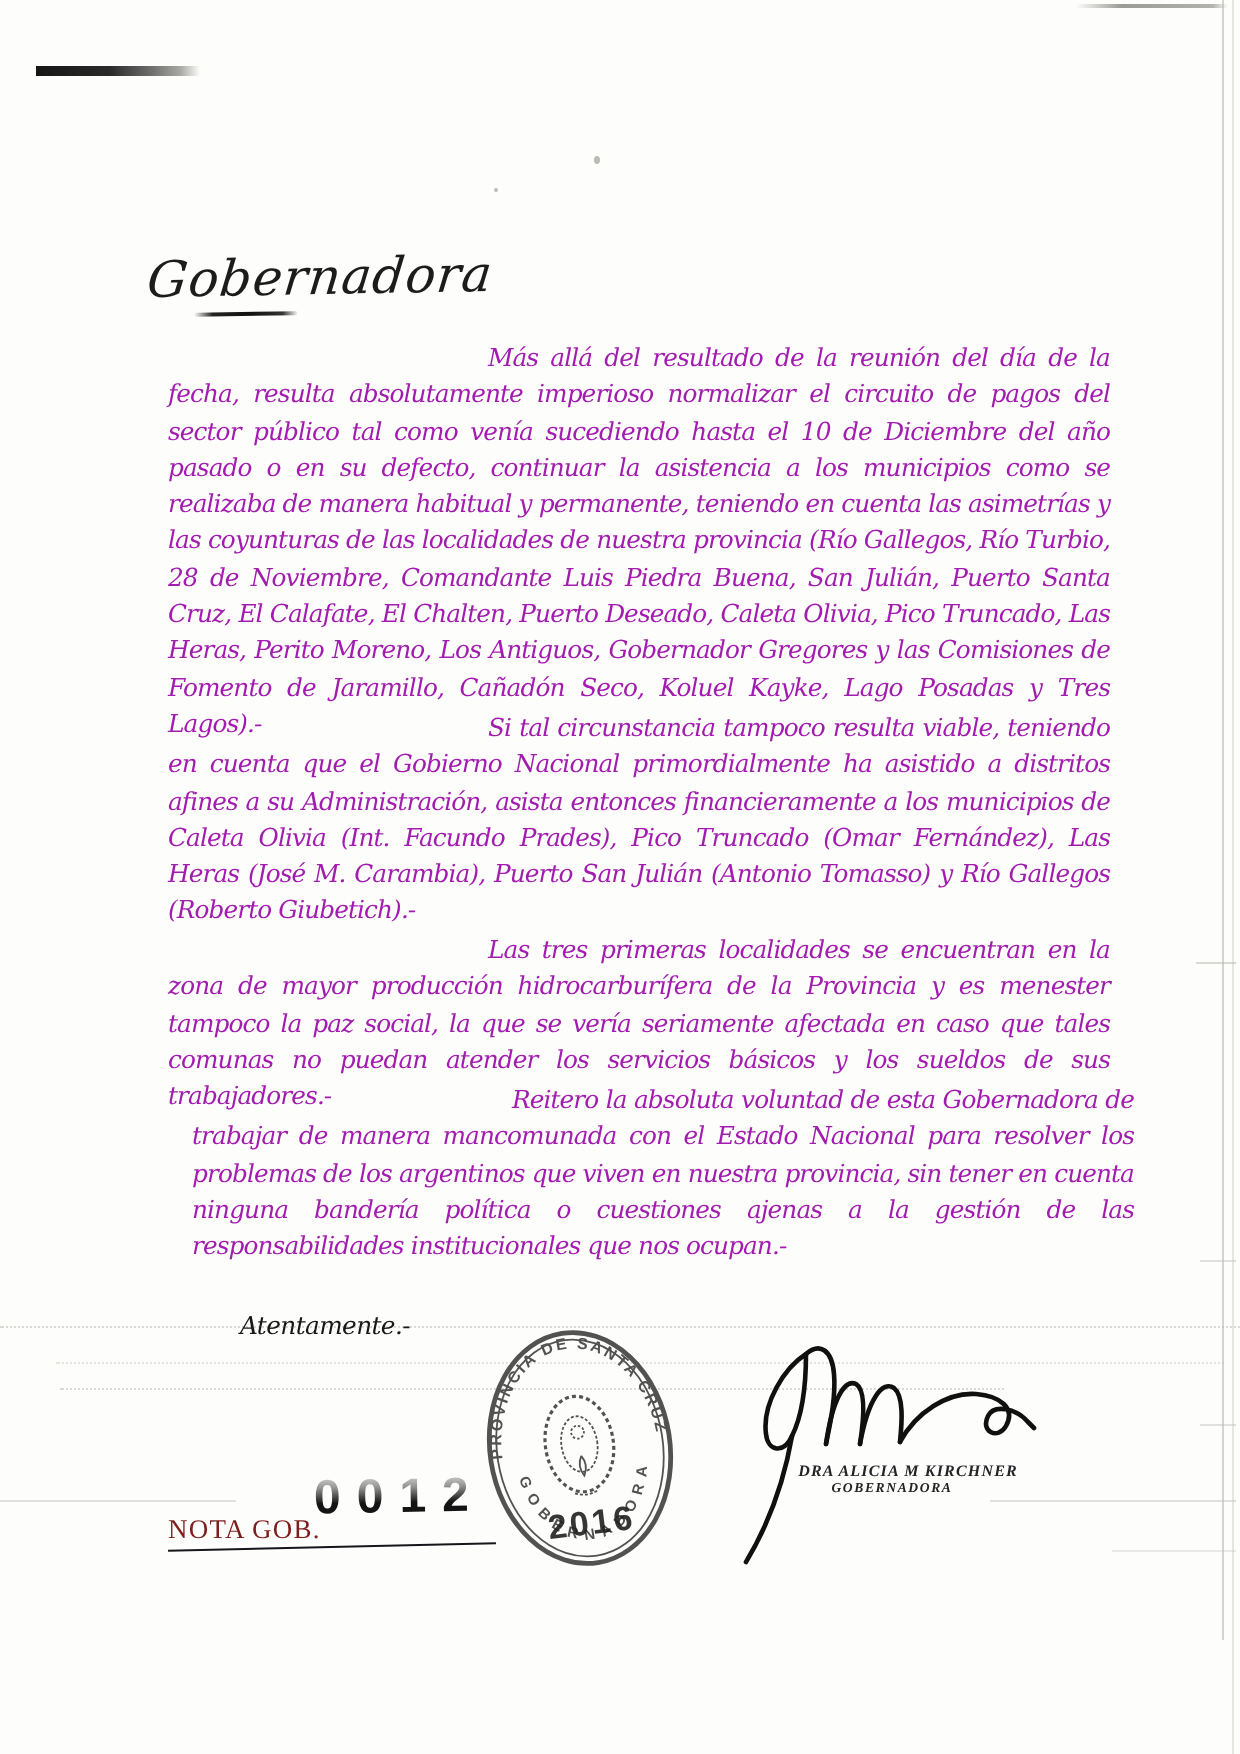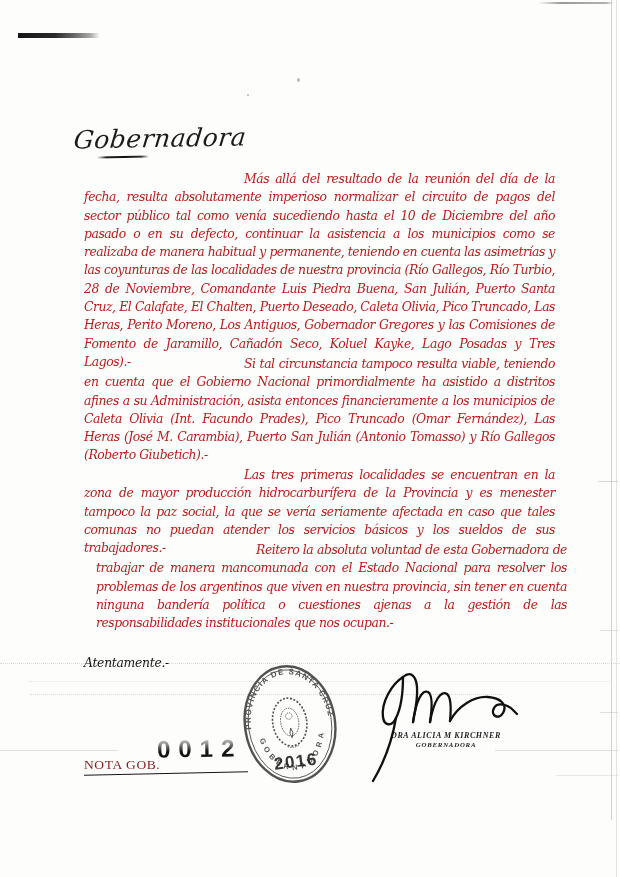--- a/index.html
+++ b/index.html
@@ -25,21 +25,21 @@
   }
   .heading-underline{
     position:absolute;left:97px;top:156px;width:52px;height:2px;
     background:linear-gradient(90deg,transparent,#222 18%,#111 55%,#333 85%,transparent);
     border-radius:2px;transform:rotate(-1deg);
   }
   
   .para{
     position:absolute;left:84px;width:471px;margin:0;
     font-style:italic;font-size:12.4px;line-height:18.3px;letter-spacing:-0.45px;
-    text-align:justify;text-indent:160px;color:#b91c1c;
+    text-align:justify;text-indent:160px;color:#a21caf;
   }
   .closing{
     position:absolute;left:84px;margin:0;font-style:italic;font-size:12.4px;
     letter-spacing:-0.3px;color:#181818;
   }
   
   .nota{
     position:absolute;left:84px;top:757px;font-family:"Liberation Serif",serif;
     font-size:13.5px;letter-spacing:.6px;color:#7f1d1d;
   }
@@ -58,21 +58,21 @@
   .seal-year{
     position:absolute;left:274px;top:752px;
     font-family:"Liberation Sans",sans-serif;font-weight:bold;font-size:17px;
     letter-spacing:1.5px;color:rgba(32,32,32,.9);transform:rotate(-7deg);
   }
   .signature-svg{position:absolute;left:362px;top:664px;z-index:6;}
   .sig-block{
     position:absolute;left:383px;top:731px;width:126px;text-align:center;z-index:5;
     font-family:"Liberation Serif",serif;color:#242428;
   }
-  .sig-name{font-size:8px;font-weight:bold;font-style:italic;letter-spacing:.6px;white-space:nowrap;}
+  .sig-name{font-size:8px;font-weight:bold;font-style:italic;letter-spacing:.6px;white-space:nowrap;text-align:right;}
   .sig-title{font-size:6.8px;font-weight:bold;font-style:italic;letter-spacing:.8px;margin-top:1px;}
 </style>
 </head>
 <body>
 
 <div class="page">
 
   <div class="artifact bar-topleft"></div>
   <div class="artifact tick-topright"></div>
   <div class="artifact hdot" style="left:0;top:663px;width:620px;"></div>
@@ -89,21 +89,21 @@
   <div class="artifact speck" style="left:247px;top:94px;width:2px;height:2px;"></div>
   <div class="artifact speck" style="left:297px;top:78px;width:3px;height:4px;"></div>
 
   <div class="heading">Gobernadora</div>
   <div class="heading-underline"></div>
 
   <p class="para" style="top:170px;">Más allá del resultado de la reunión del día de la fecha, resulta absolutamente imperioso normalizar el circuito de pagos del sector público tal como venía sucediendo hasta el 10 de Diciembre del año pasado o en su defecto, continuar la asistencia a los municipios como se realizaba de manera habitual y permanente, teniendo en cuenta las asimetrías y las coyunturas de las localidades de nuestra provincia (Río Gallegos, Río Turbio, 28 de Noviembre, Comandante Luis Piedra Buena, San Julián, Puerto Santa Cruz, El Calafate, El Chalten, Puerto Deseado, Caleta Olivia, Pico Truncado, Las Heras, Perito Moreno, Los Antiguos, Gobernador Gregores y las Comisiones de Fomento de Jaramillo, Cañadón Seco, Koluel Kayke, Lago Posadas y Tres Lagos).-</p>
   <p class="para" style="top:355px;">Si tal circunstancia tampoco resulta viable, teniendo en cuenta que el Gobierno Nacional primordialmente ha asistido a distritos afines a su Administración, asista entonces financieramente a los municipios de Caleta Olivia (Int. Facundo Prades), Pico Truncado (Omar Fernández), Las Heras (José M. Carambia), Puerto San Julián (Antonio Tomasso) y Río Gallegos (Roberto Giubetich).-</p>
   <p class="para" style="top:466px;">Las tres primeras localidades se encuentran en la zona de mayor producción hidrocarburífera de la Provincia y es menester tampoco la paz social, la que se vería seriamente afectada en caso que tales comunas no puedan atender los servicios básicos y los sueldos de sus trabajadores.-</p>
   <p class="para" style="top:541px;margin-left:12px;">Reitero la absoluta voluntad de esta Gobernadora de trabajar de manera mancomunada con el Estado Nacional para resolver los problemas de los argentinos que viven en nuestra provincia, sin tener en cuenta ninguna bandería política o cuestiones ajenas a la gestión de las responsabilidades institucionales que nos ocupan.-</p>
-  <p class="closing" style="top:655px;">Atentamente.-</p>
+  <p class="closing" style="top:655px;margin-left:36px;">Atentamente.-</p>
 
   <svg class="seal-svg" width="106" height="124" viewBox="0 0 106 124">
     <g transform="rotate(-9 53 62)" stroke="#3b3b3b" fill="none">
       <ellipse cx="53" cy="62" rx="45" ry="58" stroke-width="2.4"></ellipse>
       <ellipse cx="53" cy="62" rx="41.5" ry="54.5" stroke-width="0.9"></ellipse>
 
       <ellipse cx="53" cy="60" rx="17" ry="24" stroke-width="1.6" stroke-dasharray="2,1.6"></ellipse>
       <ellipse cx="53" cy="60" rx="9" ry="14" stroke-width="0.9" stroke-dasharray="1.5,1"></ellipse>
       <circle cx="53" cy="54" r="3.2" stroke-width="0.9" stroke-dasharray="1.2,1"></circle>
       <path d="M53,66 q-3,5 0,10 q3,-5 0,-10" stroke-width="0.9"></path>

